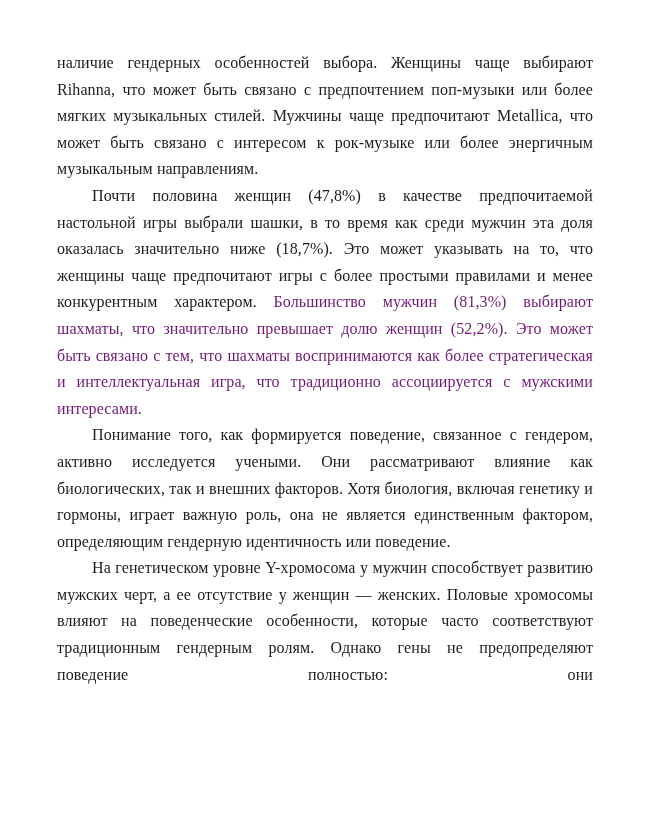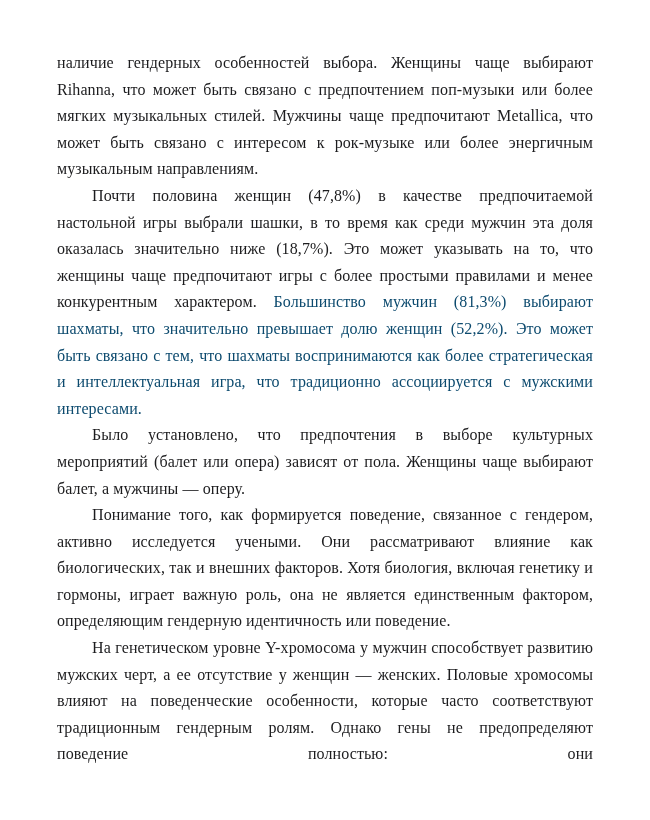--- a/index.html
+++ b/index.html
@@ -37,34 +37,33 @@
     padding: 0;
     text-indent: 35px;
   }
   .doc p.no-indent {
     text-indent: 0;
   }
   .doc p.fill-last {
     text-align-last: justify;
   }
   .accent {
-    color: #0c4a6e;
+    color: #701a75;
   }
 </style>
 </head>
 <body>
 
 <div class="page">
   <div class="doc">
 
     <p class="no-indent"><span>наличие гендерных особенностей выбора. Женщины чаще выбирают Rihanna, что может быть связано с предпочтением поп-музыки или более мягких музыкальных стилей. Мужчины чаще предпочитают Metallica, что может быть связано с интересом к рок-музыке или более энергичным музыкальным направлениям.</span></p>
 
     <p><span>Почти половина женщин (47,8%) в качестве предпочитаемой настольной игры выбрали шашки, в то время как среди мужчин эта доля оказалась значительно ниже (18,7%). Это может указывать на то, что женщины чаще предпочитают игры с более простыми правилами и менее конкурентным характером. </span><span class="accent">Большинство мужчин (81,3%) выбирают шахматы, что значительно превышает долю женщин (52,2%). Это может быть связано с тем, что шахматы воспринимаются как более стратегическая и интеллектуальная игра, что традиционно ассоциируется с мужскими интересами.</span></p>
 
 
-    <p><span>Было установлено, что предпочтения в выборе культурных мероприятий (балет или опера) зависят от пола. Женщины чаще выбирают балет, а мужчины — оперу.</span></p>
 
     <p><span>Понимание того, как формируется поведение, связанное с гендером, активно исследуется учеными. Они рассматривают влияние как биологических, так и внешних факторов. Хотя биология, включая генетику и гормоны, играет важную роль, она не является единственным фактором, определяющим гендерную идентичность или поведение.</span></p>
 
     <p class="fill-last"><span>На генетическом уровне Y-хромосома у мужчин способствует развитию мужских черт, а ее отсутствие у женщин — женских. Половые хромосомы влияют на поведенческие особенности, которые часто соответствуют традиционным гендерным ролям. Однако гены не предопределяют поведение полностью: они</span></p>
 
   </div>
 </div>
 
 </body></html>

